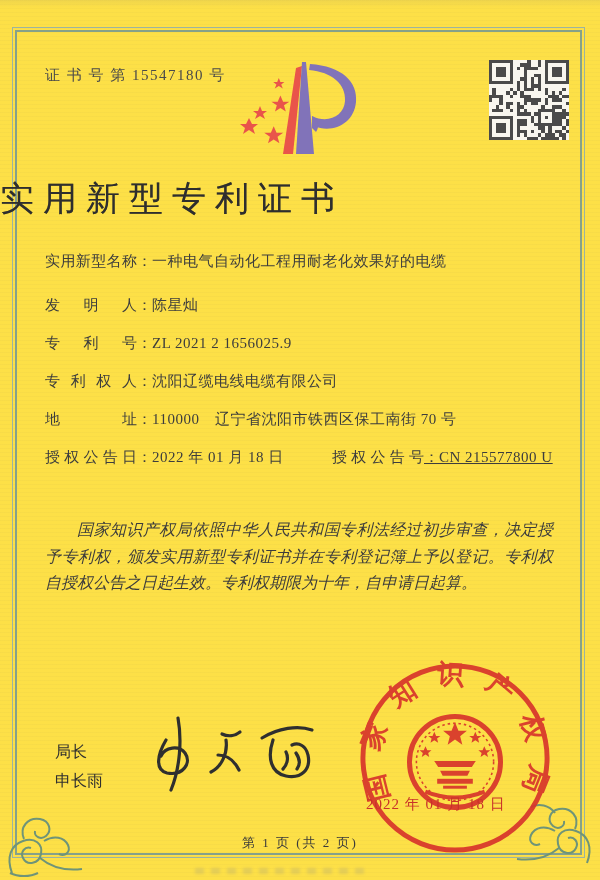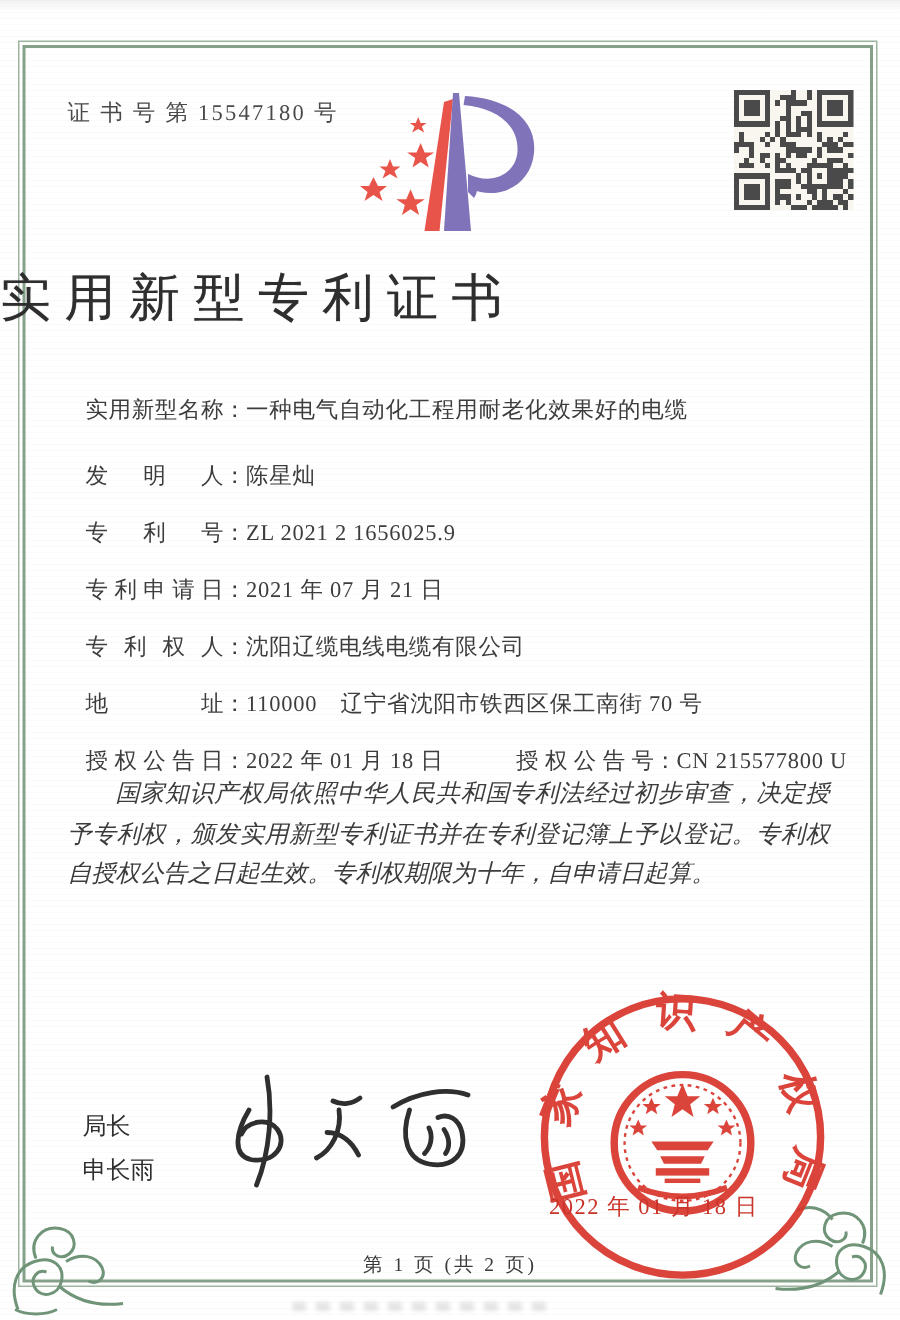--- a/index.html
+++ b/index.html
@@ -1,45 +1,45 @@
 <!DOCTYPE html>
 <html><head>
 <meta charset="utf-8">
 <style>
   html,body{margin:0;padding:0;background:#e9e7e0;}
   .sheet{
     position:relative;width:600px;height:880px;overflow:hidden;
-    background:#ffffff;
+    background:#fde047;
     font-family:"Liberation Serif","DejaVu Serif",serif;
     color:#3d3d3d;
   }
   
   .sheet::before{
     content:"";position:absolute;inset:0;pointer-events:none;z-index:0;
     background:
       repeating-linear-gradient(180deg, rgba(110,105,85,.035) 0 1px, transparent 1px 4px),
       linear-gradient(180deg, rgba(120,120,115,.10) 0, rgba(120,120,115,0) 8px);
   }
   .abs{position:absolute;}
   
   .frame{left:12px;top:27px;width:571px;height:829px;border:1.5px solid #9db49f;z-index:1;}
   .frame-inner{position:absolute;inset:2px;border:2.5px solid #86a189;}
   .cert-no{left:45px;top:66px;font-size:15px;letter-spacing:1.5px;color:#4a4a4a;z-index:2;}
   .logo{left:230px;top:54px;z-index:2;}
   .qr{left:489px;top:60px;width:80px;height:80px;z-index:2;}
   .qr svg{width:100%;height:100%;shape-rendering:crispEdges;}
   .title{left:0;top:176px;width:100%;text-align:left;font-size:34px;letter-spacing:9px;
          color:#2e2e2e;z-index:2;text-shadow:0 0 .5px rgba(40,40,40,.55);}
-  .fields{left:45px;top:264px;width:505px;z-index:2;font-size:15px;margin-left:12px;}
+  .fields{left:45px;top:252px;width:505px;z-index:2;font-size:15px;}
   .row{height:22px;margin-bottom:16px;white-space:nowrap;}
   .row.gap-lg{margin-bottom:22px;}
   .flabel{display:inline-block;width:92px;text-align:justify;text-align-last:justify;}
   .fvalue{letter-spacing:.5px;}
   .grant-row{position:relative;height:22px;}
-  .grant-right{position:absolute;left:287px;top:0;}
+  .grant-right{position:absolute;left:287px;top:0;text-decoration:underline;}
   .paras{left:45px;top:517px;width:508px;z-index:2;font-size:16px;line-height:26.5px;
          text-align:justify;font-style:italic;color:#3c3c3c;}
   .paras p{margin:0;text-indent:2em;}
   .signoff{left:55px;top:737px;font-size:16px;line-height:29px;z-index:2;color:#2f2f2f;}
   .signature{left:136px;top:710px;z-index:2;}
   .seal{left:356px;top:659px;width:198px;height:198px;z-index:3;opacity:.92;}
   .seal-date{left:366px;top:795px;font-size:15px;letter-spacing:1px;color:#c9332a;z-index:4;}
   .footer{left:0;top:834px;width:100%;text-align:center;font-size:13px;letter-spacing:2px;z-index:2;color:#3a3a3a;font-family:Liberation Serif, serif;}
   .flourish{z-index:2;}
   .flourish-left{left:4px;top:813px;}
@@ -248,23 +248,20 @@
     <div class="row gap-lg">
       <span class="flabel">实用新型名称</span><span>：</span><span class="fvalue">一种电气自动化工程用耐老化效果好的电缆</span>
     </div>
     <div class="row">
       <span class="flabel">发明人</span><span>：</span><span class="fvalue">陈星灿</span>
     </div>
     <div class="row">
       <span class="flabel">专利号</span><span>：</span><span class="fvalue">ZL 2021 2 1656025.9</span>
     </div>
     <div class="row">
-      <span class="flabel">专利申请日</span><span>：</span><span class="fvalue">2021 年 07 月 21 日</span>
-    </div>
-    <div class="row">
       <span class="flabel">专利权人</span><span>：</span><span class="fvalue">沈阳辽缆电线电缆有限公司</span>
     </div>
     <div class="row">
       <span class="flabel">地址</span><span>：</span><span class="fvalue">110000　辽宁省沈阳市铁西区保工南街 70 号</span>
     </div>
     <div class="row grant-row">
       <span>
         <span class="flabel">授权公告日</span><span>：</span><span class="fvalue">2022 年 01 月 18 日</span>
       </span>
       <span class="grant-right">

